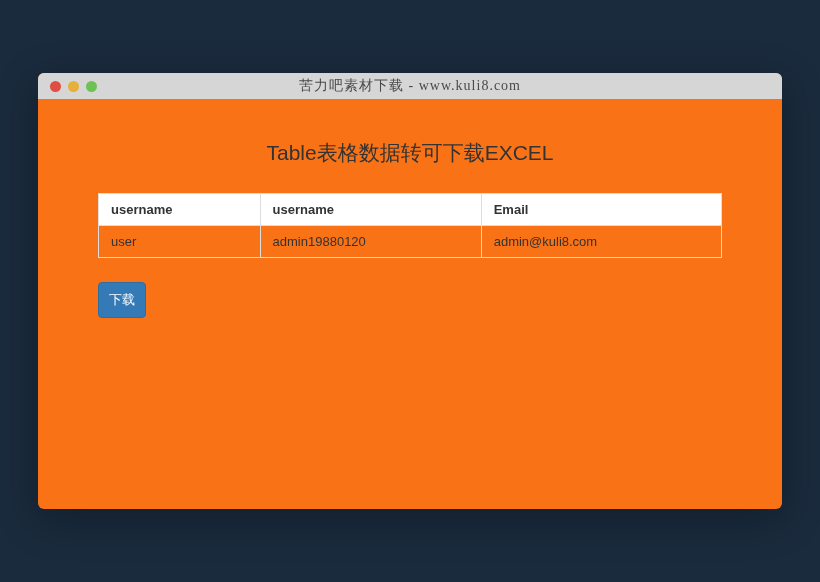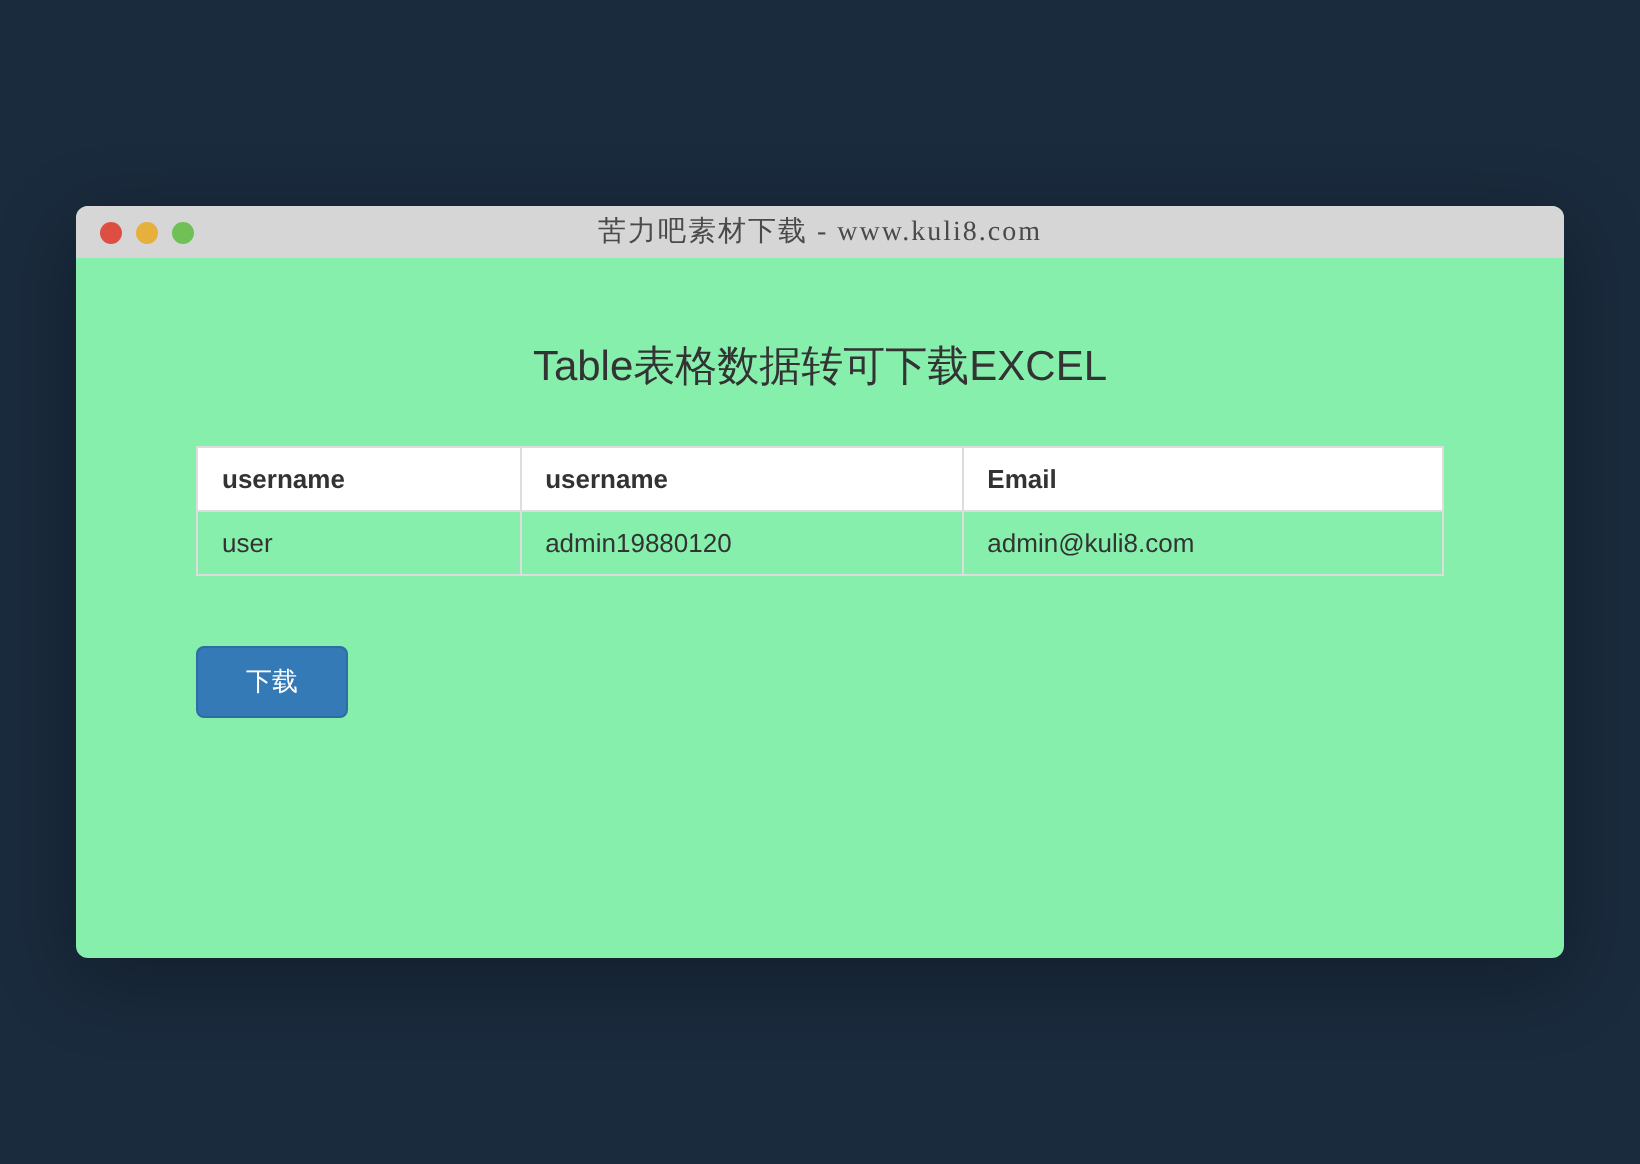--- a/index.html
+++ b/index.html
@@ -11,22 +11,22 @@
       background: #1a2b3d;
       font-family: "Helvetica Neue", Helvetica, Arial, "Microsoft YaHei", sans-serif;
       width: 820px;
       height: 582px;
       display: flex;
       align-items: center;
       justify-content: center;
     }
     .window {
       width: 744px;
-      height: 376px;
-      background: #86efac;
+      height: 436px;
+      background: #f97316;
       border-radius: 6px;
       overflow: hidden;
       box-shadow: 0 10px 40px rgba(0,0,0,0.3);
     }
     .titlebar {
       height: 26px;
       background: #d6d6d6;
       display: flex;
       align-items: center;
       position: relative;
@@ -61,42 +61,42 @@
     .page-heading {
       text-align: center;
       font-size: 21px;
       font-weight: 500;
       color: #333;
       margin-bottom: 26px;
     }
     table {
       width: 100%;
       border-collapse: collapse;
-      margin-bottom: 35px;
+      margin-bottom: 24px;
     }
     th, td {
       border: 1px solid #ddd;
       padding: 8px 12px;
       text-align: left;
       font-size: 13px;
     }
     th {
       font-weight: 700;
       color: #333;
       background: #fff;
     }
     td {
       color: #333;
       font-weight: 400;
     }
     .download-btn {
       background: #337ab7;
       color: #fff;
       border: 1px solid #2e6da4;
-      padding: 8px 24px;
+      padding: 8px 10px;
       font-size: 13px;
       border-radius: 4px;
       cursor: pointer;
     }
   </style>
 </head>
 <body>
 
 <div class="window">
   <div class="titlebar">

